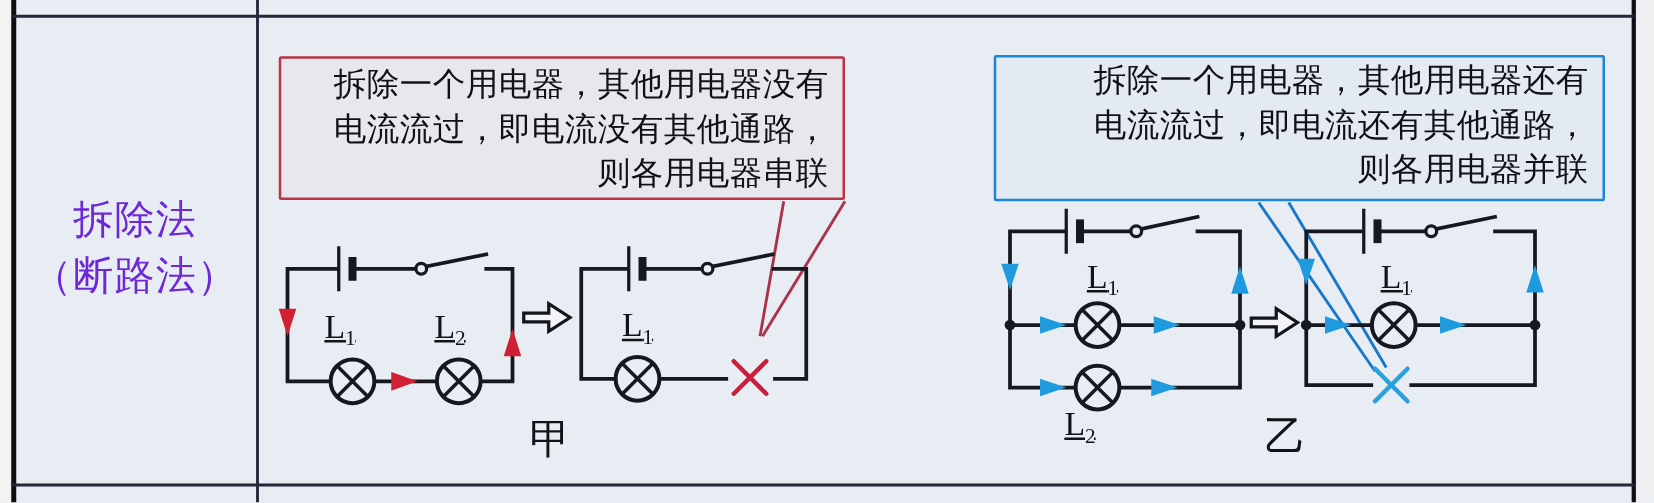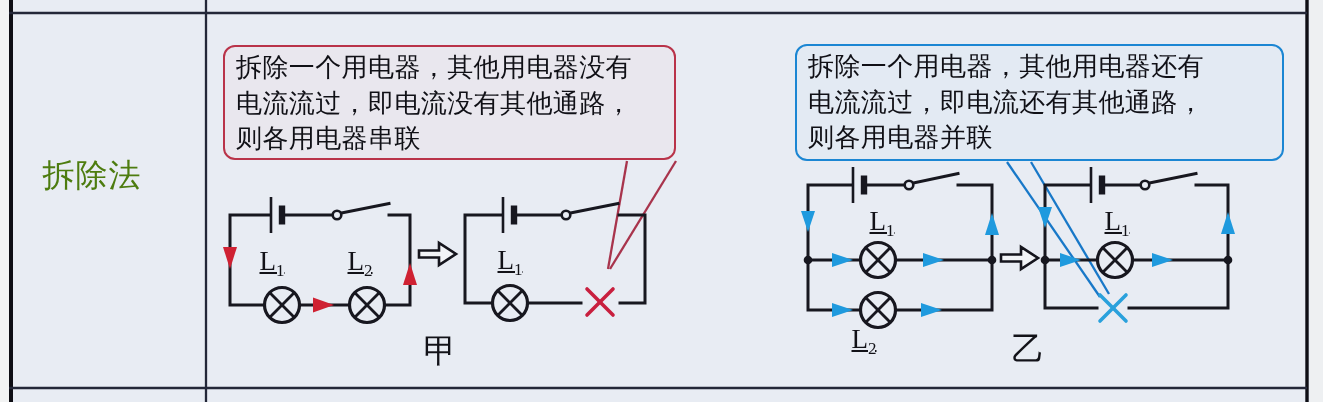--- a/index.html
+++ b/index.html
@@ -27,35 +27,36 @@
   .dot{fill:var(--wire,#17171f);}
   .arrow-red{fill:var(--series-accent,#cf2132);stroke:none;}
   .arrow-blue{fill:var(--parallel-accent,#1f9ade);stroke:none;}
   .cross-red{stroke:var(--series-cross,#c81f3e);stroke-width:3.6;stroke-linecap:round;}
   .cross-blue{stroke:var(--parallel-cross,#2aa1dc);stroke-width:3.6;stroke-linecap:round;}
   .pointer-red{stroke:#a8344c;stroke-width:2.3;}
   .pointer-blue{stroke:#1878c8;stroke-width:2.3;}
   .big-arrow{fill:#f2f4f7;stroke:#15151d;stroke-width:2.6;stroke-linejoin:miter;}
   
   .header-cell{
-    left:92px;top:153px;transform:translateX(-50%);
+    left:108px;top:153px;transform:translateX(-50%);
     text-align:center;font-size:32px;line-height:45px;letter-spacing:1px;
-    white-space:nowrap;color:#4d7c0f;
-  }
-  
-  .callout{box-sizing:border-box;border-radius:12px;}
+    white-space:nowrap;color:#6d28d9;
+  }
+  
+  .callout{box-sizing:border-box;border-radius:2px;text-align:right;}
   .callout.series{
     left:223px;top:45px;width:453px;height:115px;
     border:2.6px solid var(--callout-series-border,#b93349);
     background:#e9e7ee;
   }
   .callout.parallel{
     left:795px;top:44px;width:489px;height:117px;
     border:2.6px solid var(--callout-parallel-border,#1b86d3);
     background:#e3eaf3;
+    font-family:Liberation Mono, monospace;
   }
   .callout-text{
     white-space:pre-line;
     font-size:26px;line-height:35.5px;letter-spacing:0.4px;
     padding:3px 11px 0;color:#101016;
   }
   
   .lamp-label{
     transform:translateX(-50%);
     font-family:"Liberation Serif",serif;font-size:27px;line-height:30px;
@@ -206,20 +207,21 @@
     </g>
     <g>
       <line class="cross-blue" x1="1100" y1="295" x2="1126" y2="321"></line>
       <line class="cross-blue" x1="1126" y1="295" x2="1100" y2="321"></line>
     </g>
   </g>
 </svg>
 
 <div class="abs header-cell">
   <div>拆除法</div>
+  <div>（断路法）</div>
 </div>
 
 <div class="abs callout series">
   <div class="callout-text">拆除一个用电器，其他用电器没有
 电流流过，即电流没有其他通路，
 则各用电器串联</div>
 </div>
 <div class="abs callout parallel">
   <div class="callout-text">拆除一个用电器，其他用电器还有
 电流流过，即电流还有其他通路，

